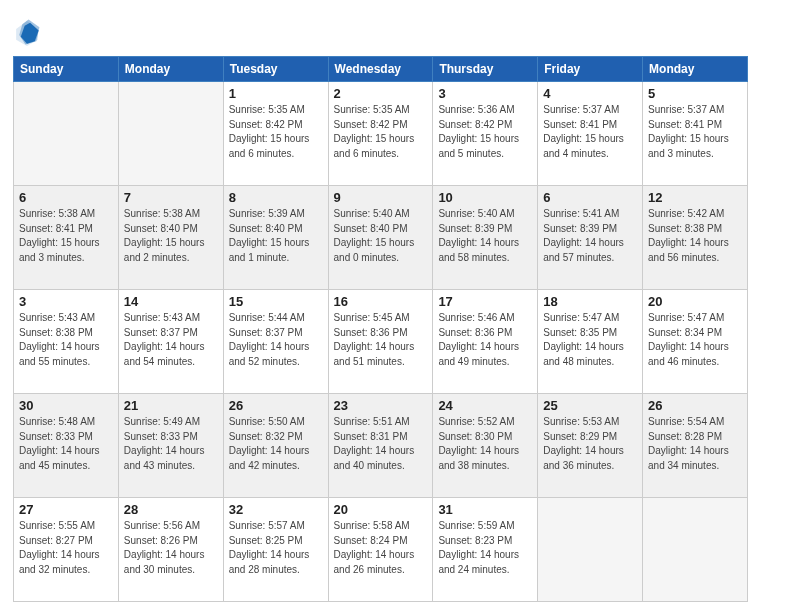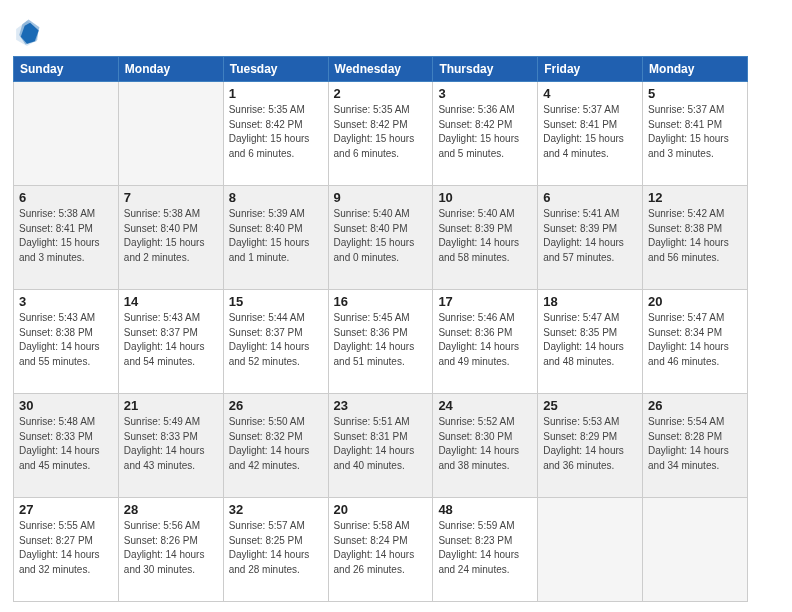--- a/index.html
+++ b/index.html
@@ -255,21 +255,21 @@
           </td>
           <td>
             <div class="day-number">32</div>
             <div class="day-info">Sunrise: 5:57 AM<br>Sunset: 8:25 PM<br>Daylight: 14 hours and 28 minutes.</div>
           </td>
           <td>
             <div class="day-number">20</div>
             <div class="day-info">Sunrise: 5:58 AM<br>Sunset: 8:24 PM<br>Daylight: 14 hours and 26 minutes.</div>
           </td>
           <td>
-            <div class="day-number">48</div>
+            <div class="day-number">31</div>
             <div class="day-info">Sunrise: 5:59 AM<br>Sunset: 8:23 PM<br>Daylight: 14 hours and 24 minutes.</div>
           </td>
           <td class="empty"></td>
           <td class="empty"></td>
         </tr>
       </tbody>
   </table>
 </div>
 
 </body></html>

